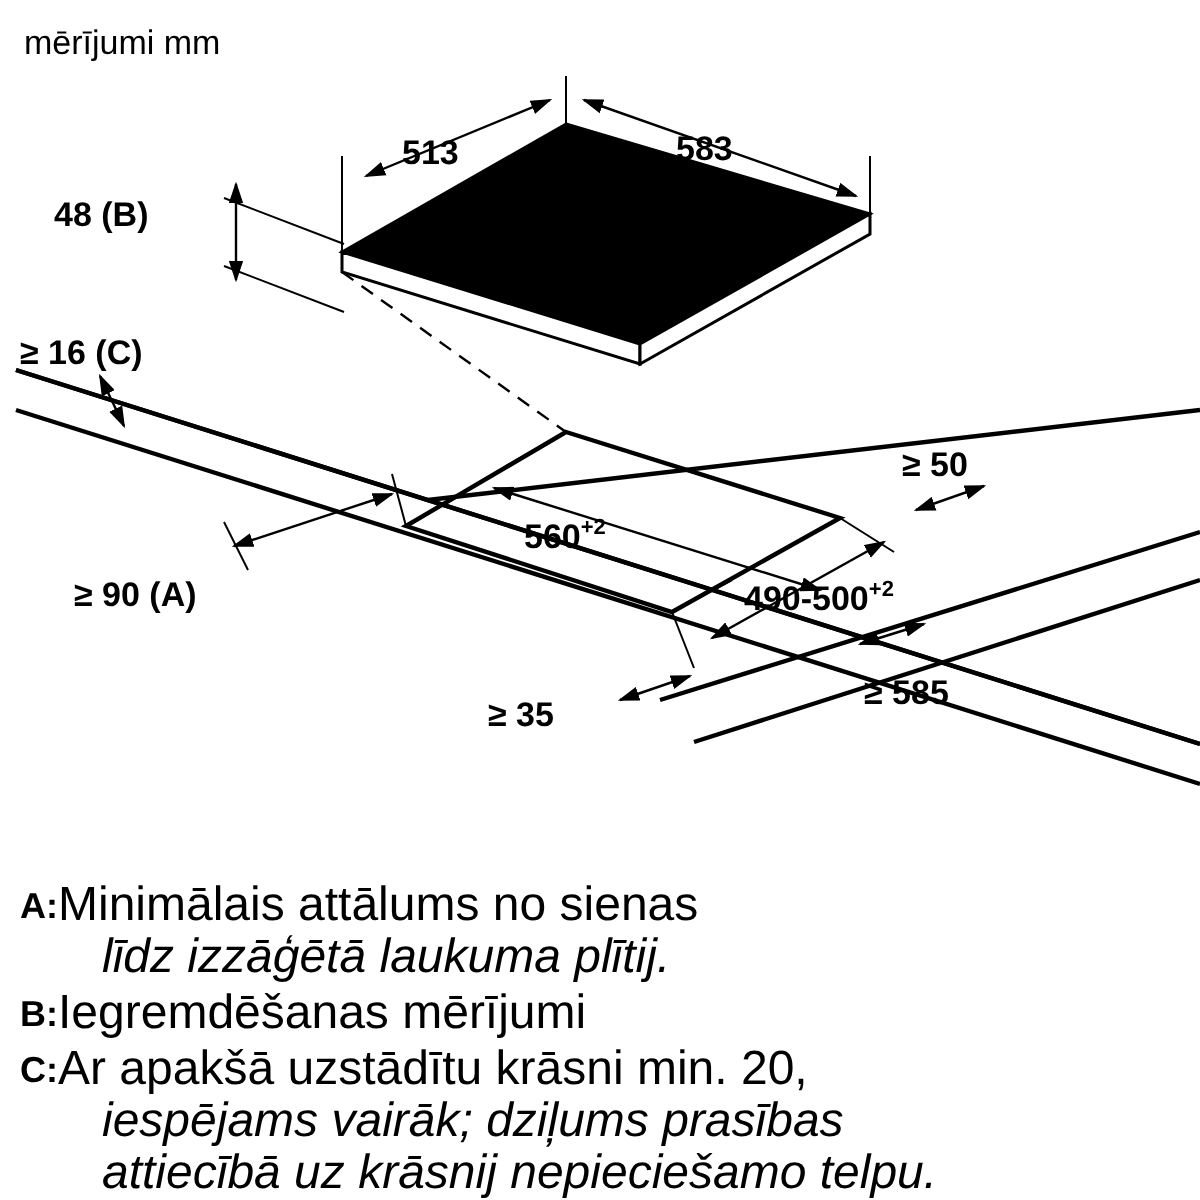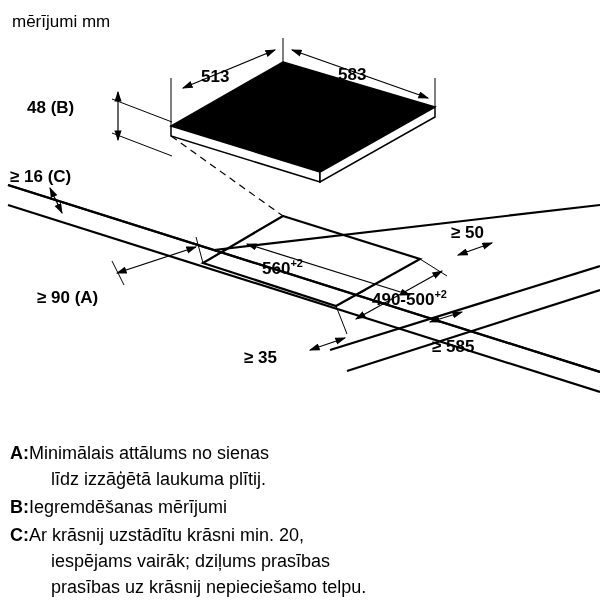--- a/index.html
+++ b/index.html
@@ -53,26 +53,27 @@
     align-items: flex-start;
     margin-bottom: 2px;
   }
   .legend-key {
     font-size: 18px;
     font-weight: bold;
     line-height: 26px;
     white-space: pre;
   }
   .legend-text {
-    font-size: 18px;
+    font-size: 24px;
     line-height: 26px;
   }
   .legend-text .cont {
     display: block;
     padding-left: 22px;
+    font-style: italic;
   }
 </style>
 </head>
 <body>
 
 <div id="stage">
 
   <svg id="diagram" viewBox="0 0 600 600">
     <defs>
       <marker id="arrow" markerWidth="9" markerHeight="9" refX="8" refY="3" orient="auto" markerUnits="strokeWidth">
@@ -198,20 +199,20 @@
     <div class="legend-row">
       <span class="legend-key">B:</span>
       <span class="legend-text">
         <span>Iegremdēšanas mērījumi</span>
       </span>
     </div>
 
     <div class="legend-row">
       <span class="legend-key">C:</span>
       <span class="legend-text">
-        <span>Ar krāsnij uzstādītu krāsni min. 20,</span>
+        <span>Ar apakšā uzstādītu krāsni min. 20,</span>
         <span class="cont">iespējams vairāk; dziļums prasības</span>
-        <span class="cont">prasības uz krāsnij nepieciešamo telpu.</span>
+        <span class="cont">attiecībā uz krāsnij nepieciešamo telpu.</span>
       </span>
     </div>
 
   </div>
 </div>
 
 </body></html>

